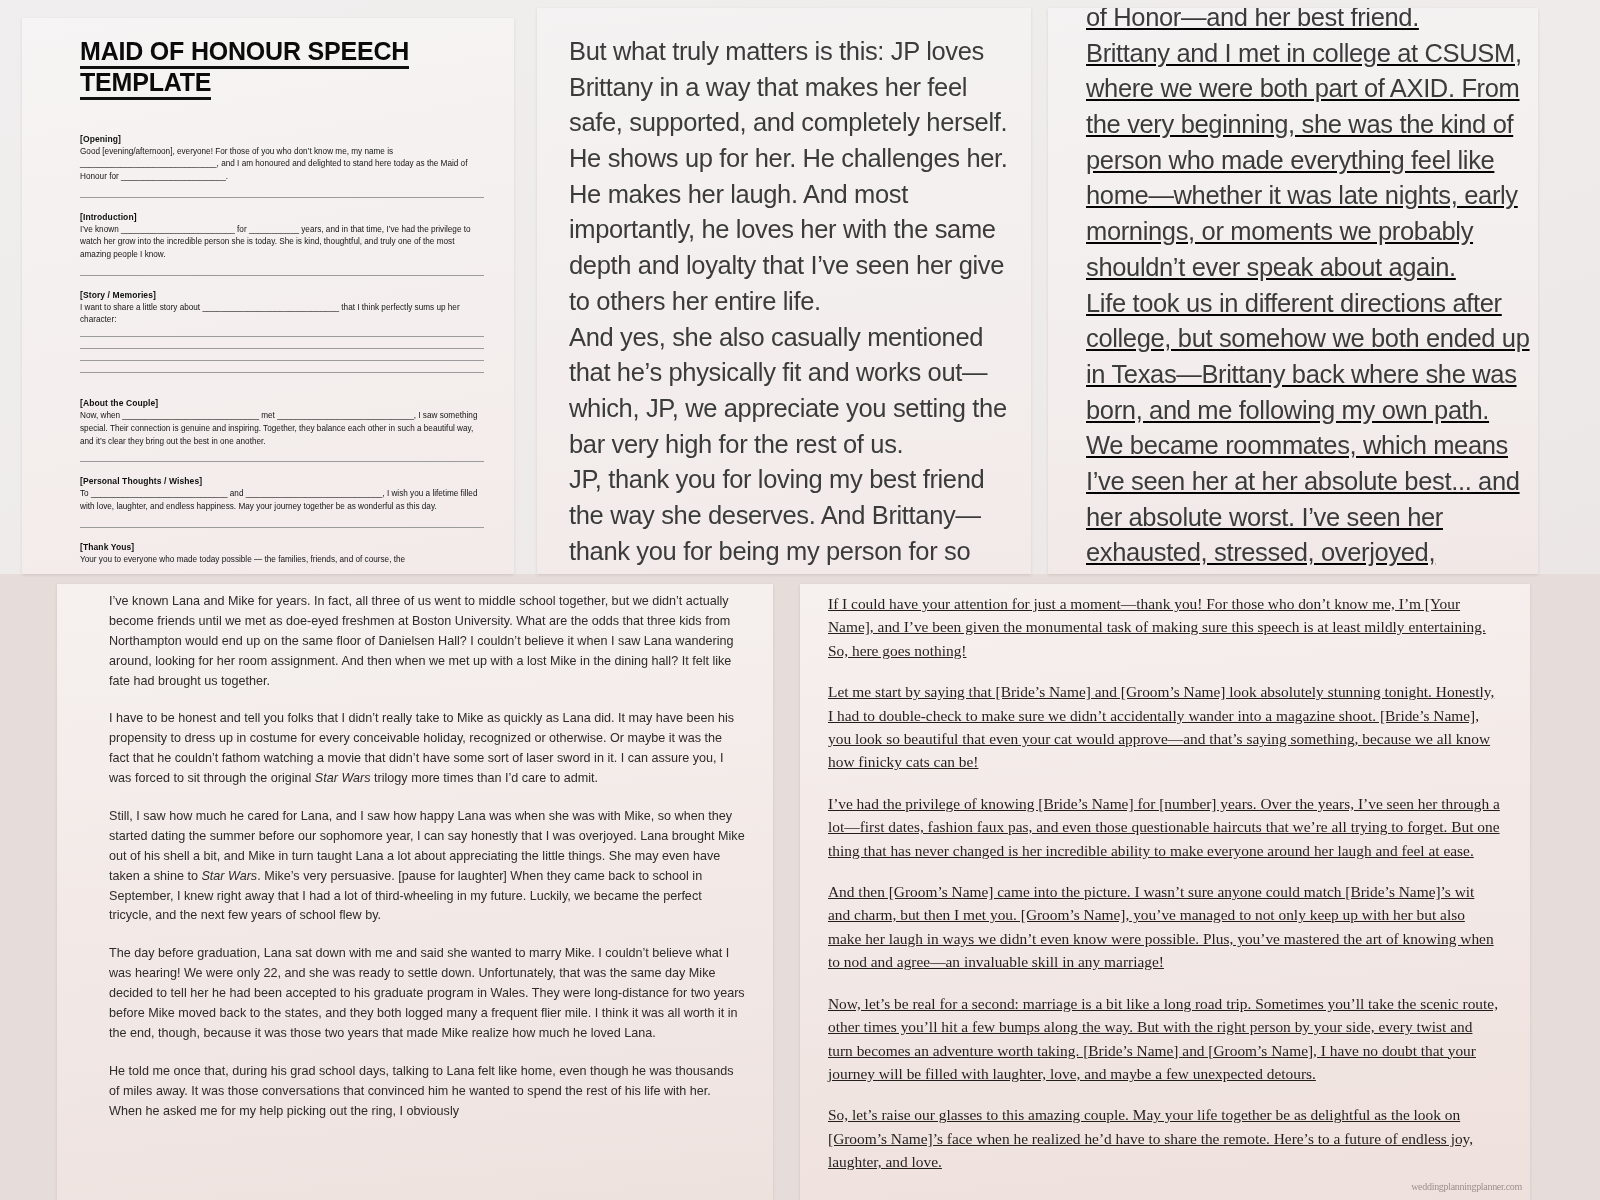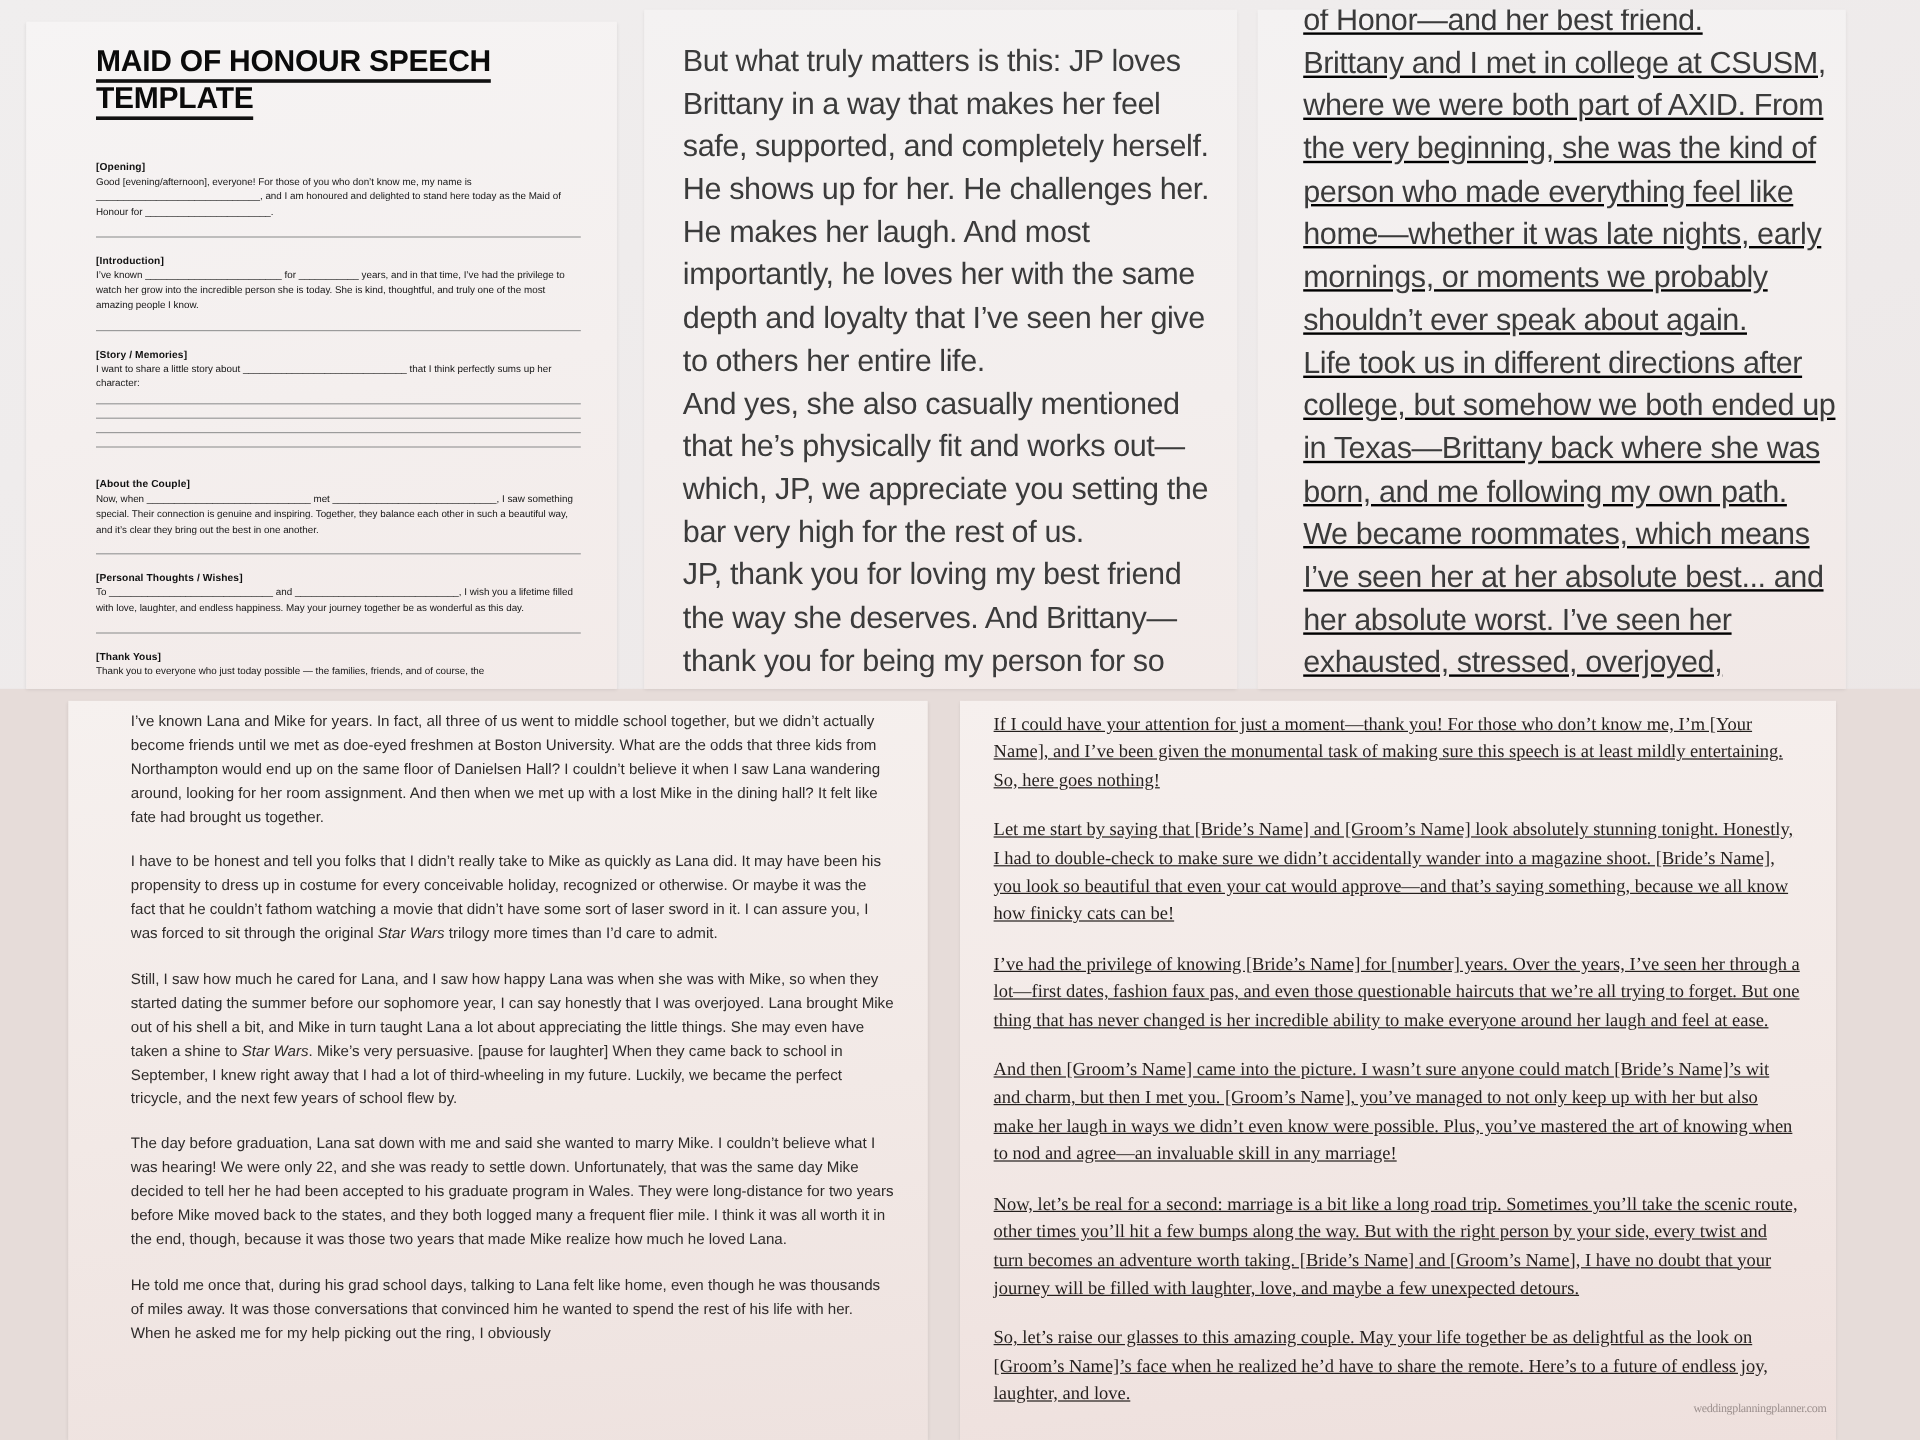--- a/index.html
+++ b/index.html
@@ -169,21 +169,21 @@
     padding: 8px 30px 0 28px;
     box-sizing: border-box;
     margin: 0;
   }
   .br-text p { margin: 0 0 18px 0; text-decoration: underline; }
   .br-text p:first-child { margin-top: 0; }
 
   .watermark {
     position: absolute;
     right: 8px;
-    bottom: 20px;
+    bottom: 8px;
     font-family: "Liberation Serif", serif;
     font-size: 10px;
     color: #8e8280;
     letter-spacing: -0.3px;
     opacity: 0.85;
     white-space: nowrap;
   }
 </style>
 </head>
 <body>
@@ -229,21 +229,21 @@
       <hr class="tpl-rule">
 
       <div class="tpl-sec">
         <div class="tpl-h">[Personal Thoughts / Wishes]</div>
         <p class="tpl-p"> To ______________________________ and ______________________________, I wish you a lifetime filled with love, laughter, and endless happiness. May your journey together be as wonderful as this day.</p>
       </div>
       <hr class="tpl-rule">
 
       <div class="tpl-sec">
         <div class="tpl-h">[Thank Yous]</div>
-        <p class="tpl-p"> Thank you to everyone who just today possible — the families, friends, and of course, the</p>
+        <p class="tpl-p"> Your you to everyone who made today possible — the families, friends, and of course, the</p>
       </div>
 
     </div>
   </div>
 
   <div class="panel" id="panel-mid">
     <div class="big-text">
       <p>But what truly matters is this: JP loves Brittany in a way that makes her feel safe, supported, and completely herself. He shows up for her. He challenges her. He makes her laugh. And most importantly, he loves her with the same depth and loyalty that I’ve seen her give to others her entire life.</p>
       <p>And yes, she also casually mentioned that he’s physically fit and works out—which, JP, we appreciate you setting the bar very high for the rest of us.</p>
       <p>JP, thank you for loving my best friend the way she deserves. And Brittany—thank you for being my person for so many years. I’m so incredibly proud of</p>

